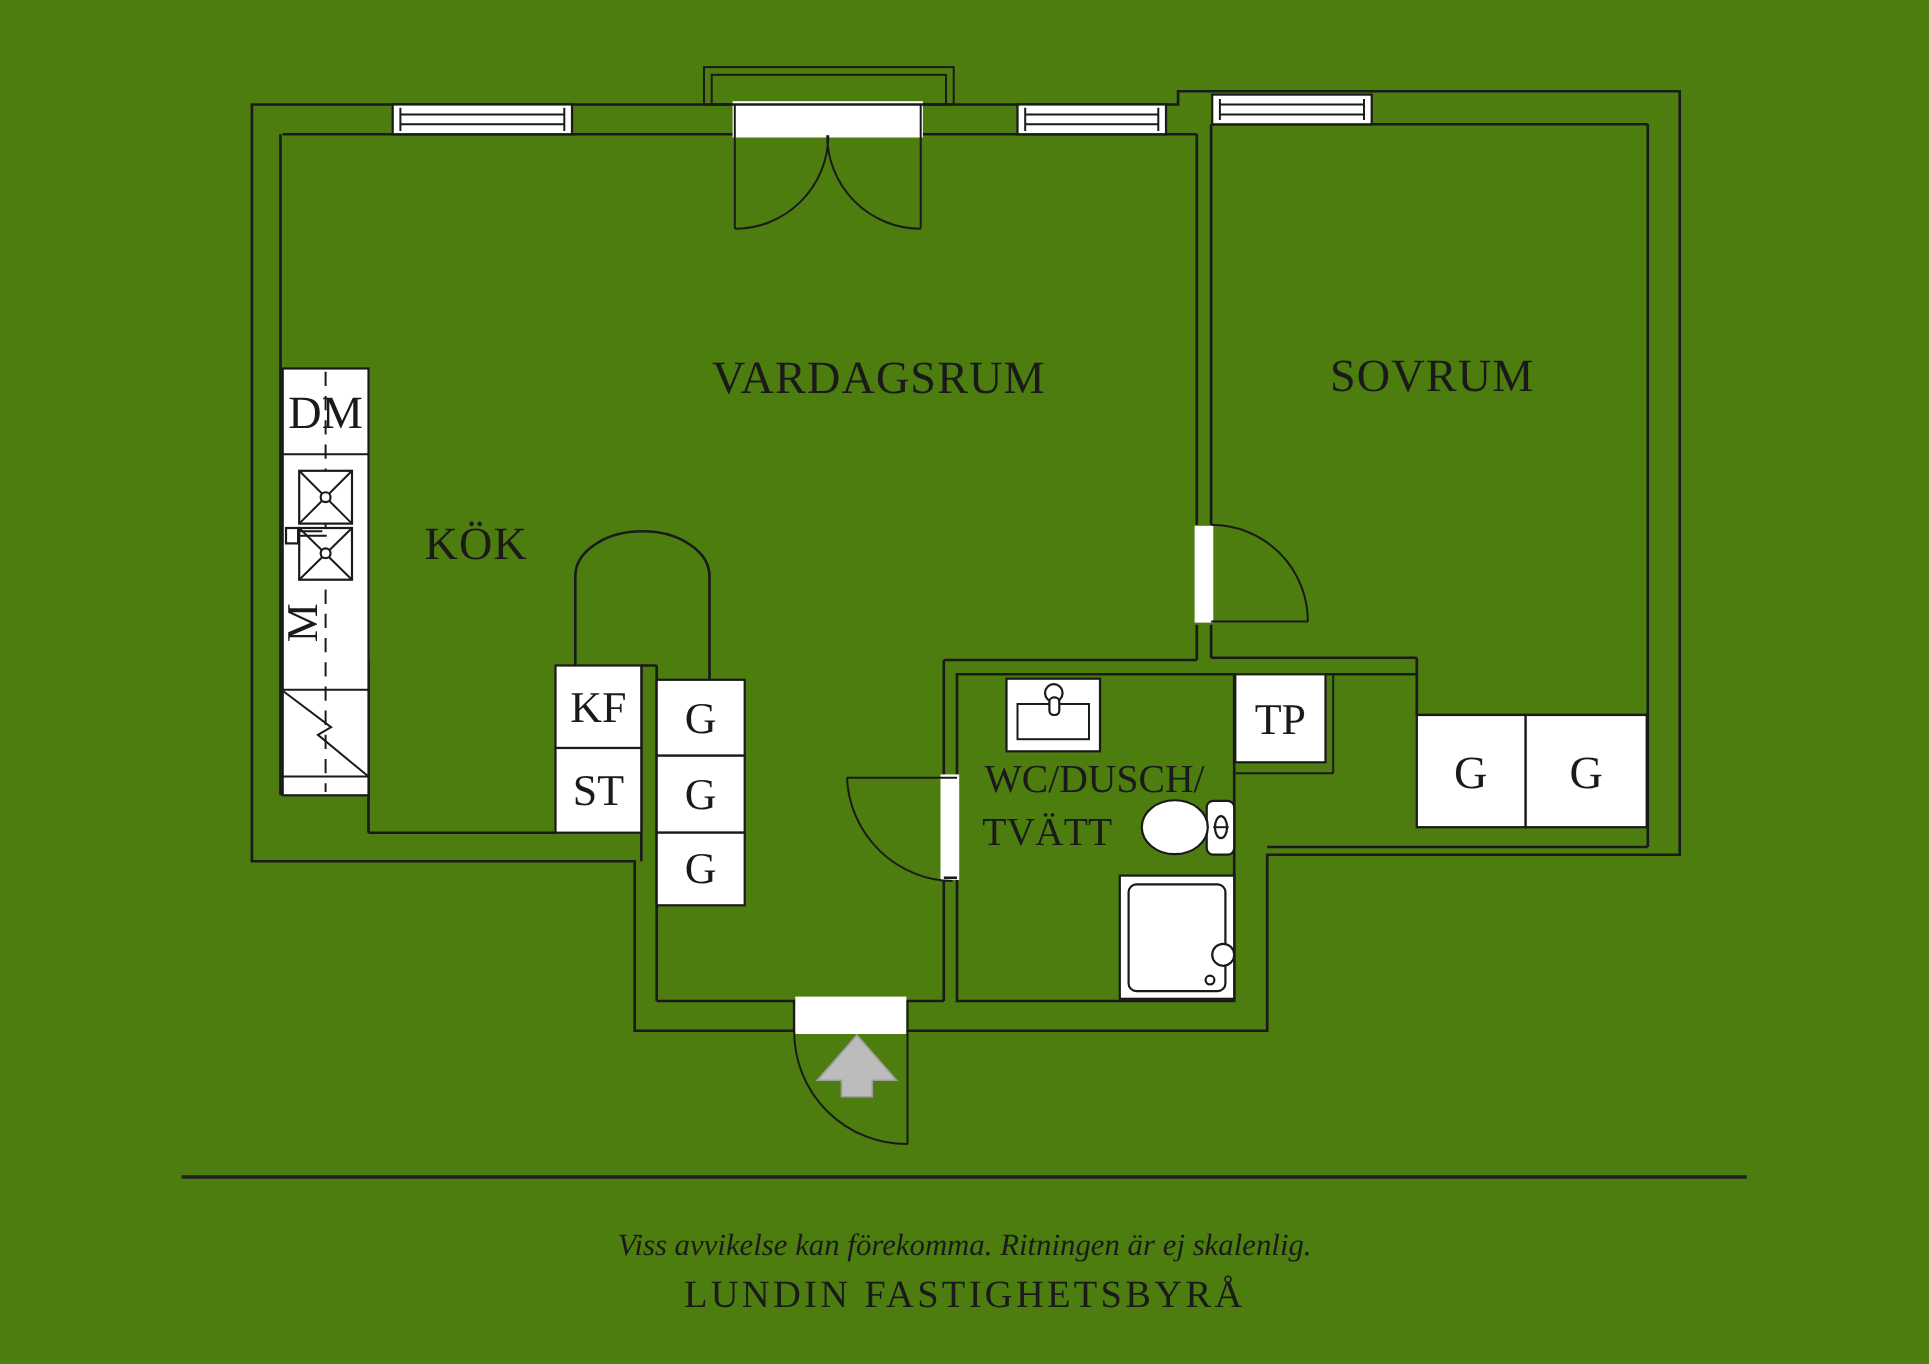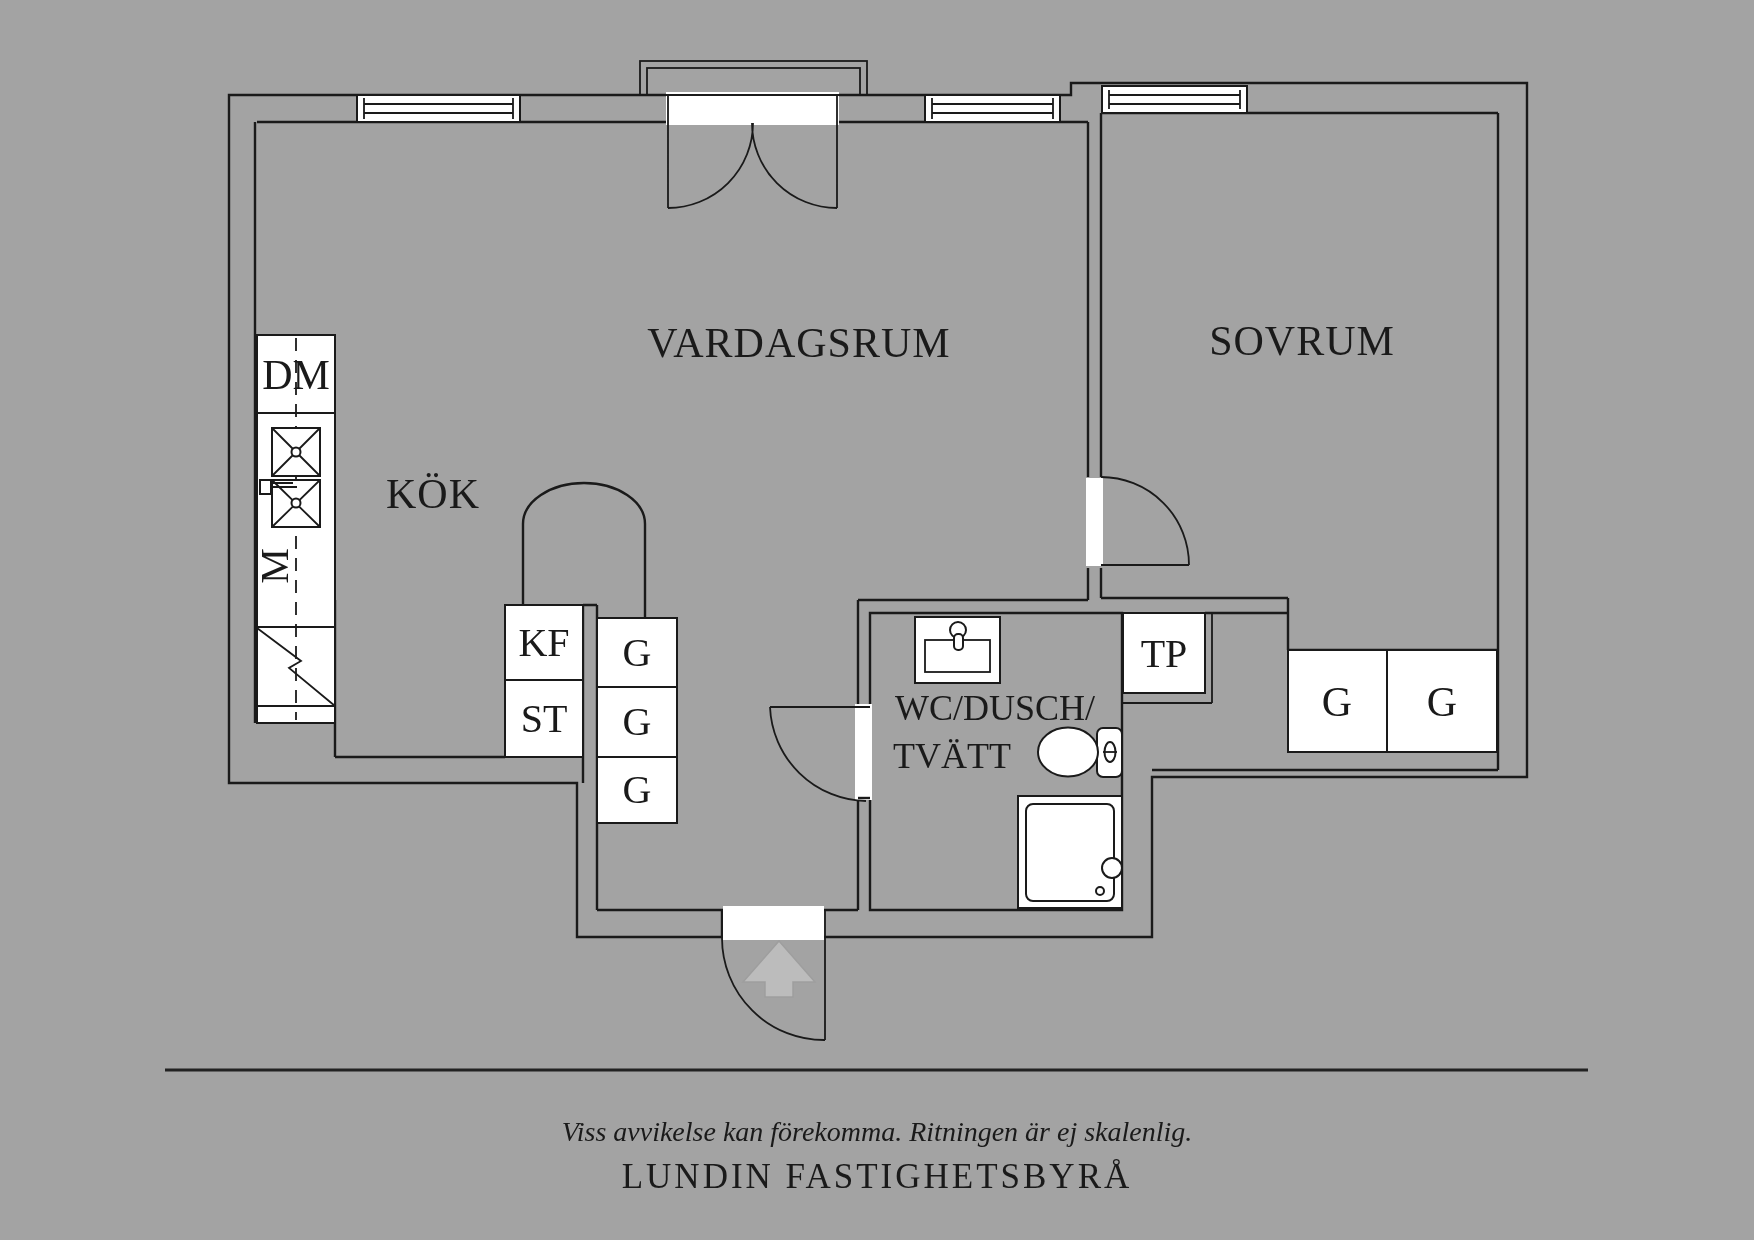--- a/index.html
+++ b/index.html
@@ -1,16 +1,16 @@
 <!DOCTYPE html>
 <html><head>
 <meta charset="utf-8">
 <style>
   html,body{margin:0;padding:0;background:#fff;}
-  .page{position:relative;width:1754px;height:1240px;background:#a3a3a3;overflow:hidden;text-decoration:underline;}
+  .page{position:relative;width:1754px;height:1240px;background:#4d7c0f;overflow:hidden;text-decoration:underline;}
   svg{display:block;}
   .w    {stroke:#1a1a1a;stroke-width:2.4;fill:none;}
   .thin {stroke:#1a1a1a;stroke-width:1.8;fill:none;}
   .fw   {stroke:#1a1a1a;stroke-width:2;fill:#fff;}
   .patch{fill:#fff;stroke:none;}
   .dash {stroke:#1a1a1a;stroke-width:1.8;fill:none;stroke-dasharray:13 9;}
   text{fill:#1a1a1a;font-family:"Liberation Serif","DejaVu Serif",serif;}
   .room-lbl {font-size:42px;letter-spacing:1px;}
   .bath-lbl {font-size:36px;}
   .box-lbl  {font-size:40px;}

